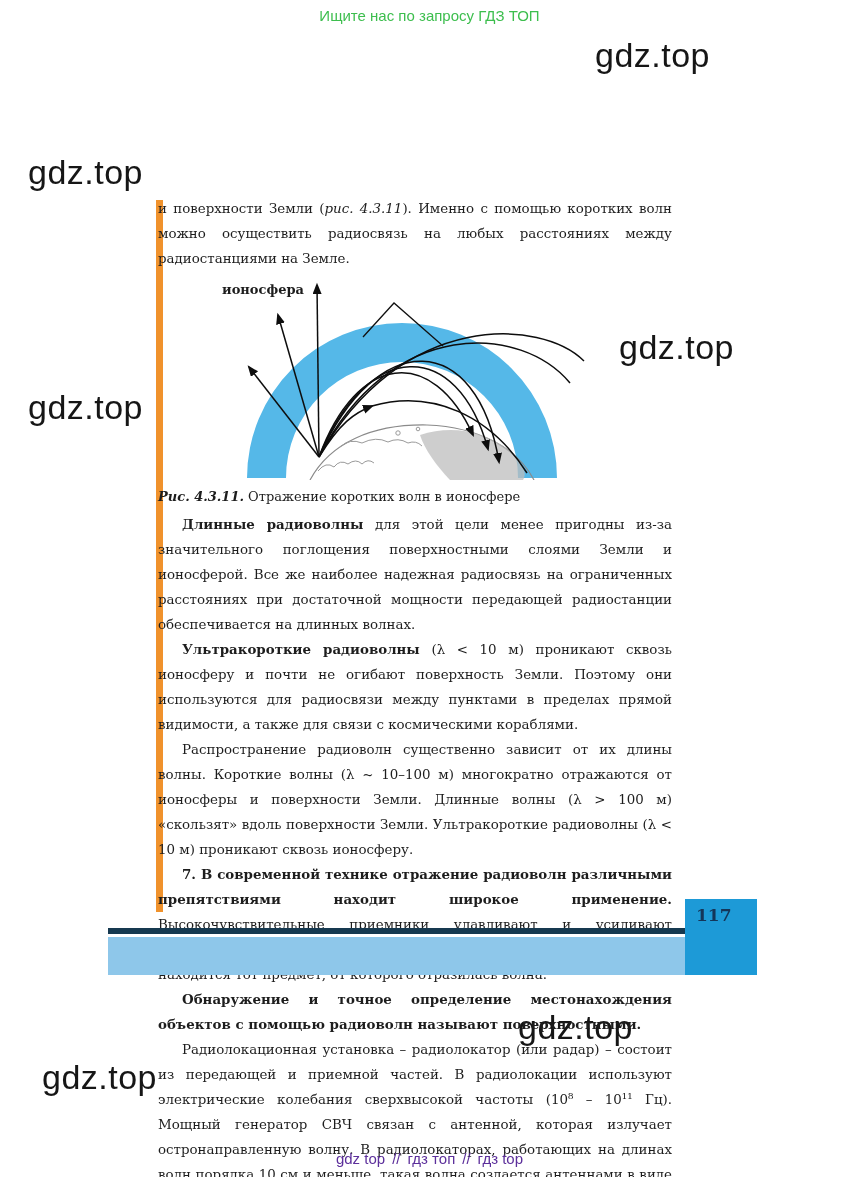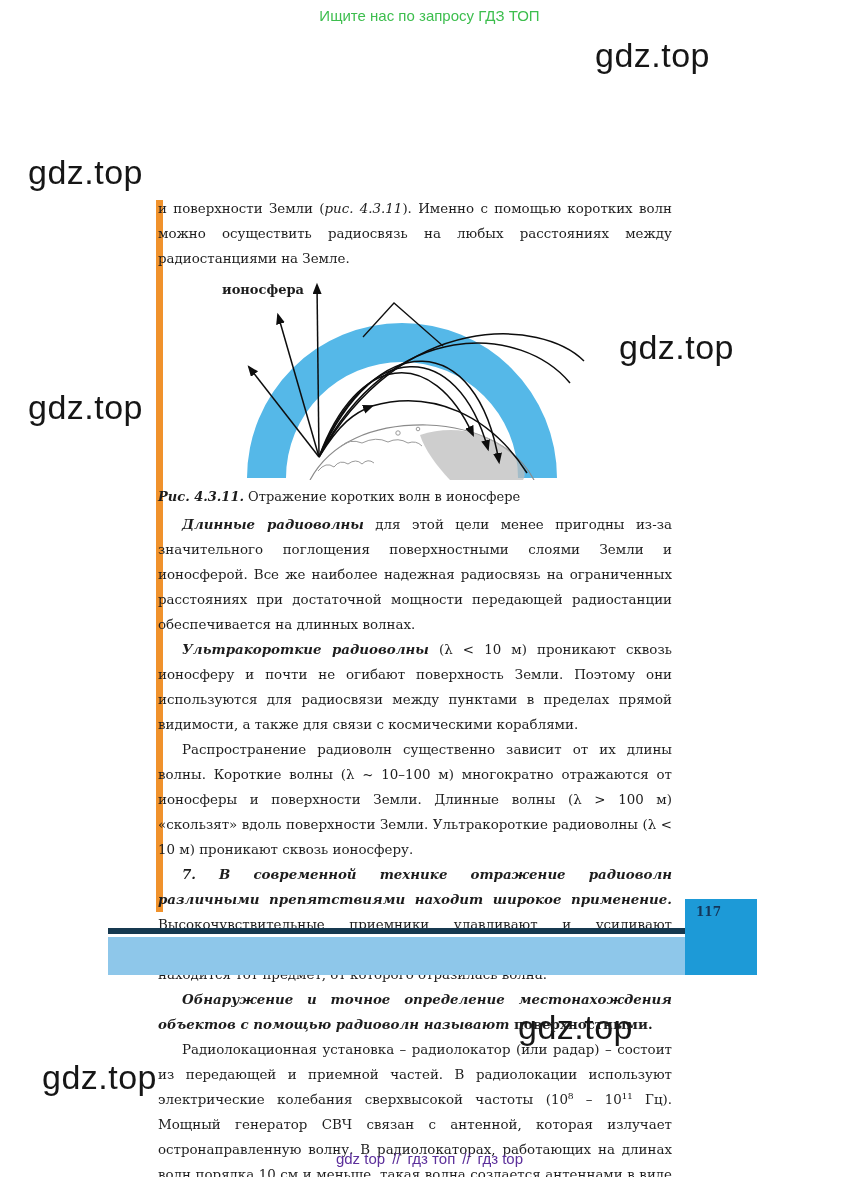--- a/index.html
+++ b/index.html
@@ -21,33 +21,33 @@
   .wm-lm{left:28px;top:388px;}
   .wm-bc{left:518px;top:1008px;}
   .wm-bl{left:42px;top:1058px;}
 
   .accent-bar{position:absolute;left:156px;top:200px;width:7px;height:712px;background:var(--orange);}
 
   .content{position:absolute;left:158px;top:196px;width:514px;color:var(--ink);
            font-size:13.4px;line-height:25px;text-align:justify;}
   .content p{margin:0;text-indent:24px;}
   .content p.noindent{text-indent:0;}
-  .lead{font-weight:bold;font-style:italic;}
+  .lead{font-weight:bold;}
   .term{font-weight:bold;}
 
   figure{margin:0;}
   .fig-canvas{position:relative;width:420px;height:205px;margin:4px 30px 0 64px;}
   .fig-label{position:absolute;left:0;top:2px;width:358px;
              font-weight:bold;font-size:13px;text-indent:0;}
   figcaption{text-align:left;font-size:13px;margin:4px 0 3px 0;text-indent:0;}
 
   .rule-dark{position:absolute;left:108px;top:928px;width:578px;height:6px;background:var(--navy);}
   .band-light{position:absolute;left:108px;top:937px;width:578px;height:38px;background:var(--lightband);}
   .page-num-box{position:absolute;left:685px;top:899px;width:72px;height:76px;background:var(--pageblue);}
-  .page-num-box span{display:block;padding:6px 16px 0 11px;font-weight:bold;font-size:12px;color:#14365a;}
+  .page-num-box span{display:block;padding:6px 16px 0 11px;font-weight:bold;font-size:17px;color:#14365a;}
 
   .footer{position:absolute;left:0;top:1150px;width:100%;text-align:center;
           font-family:"Liberation Sans",sans-serif;font-size:15px;color:var(--purple);}
   .footer .sep{margin:0 7px;}
   .footer .flink{cursor:pointer;}
 </style>
 </head>
 <body>
 
 <div class="page">

